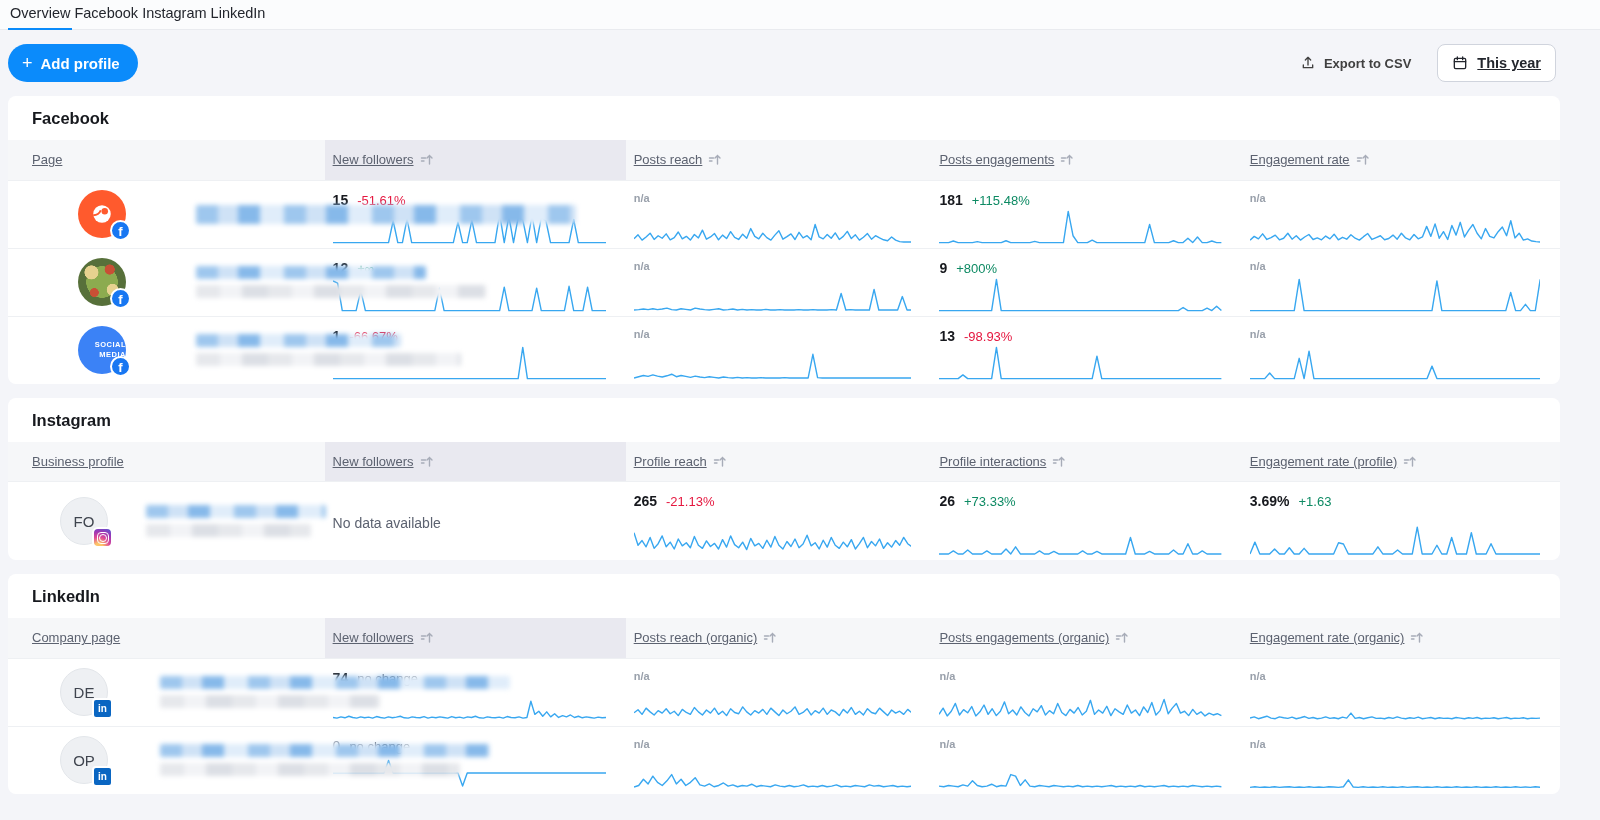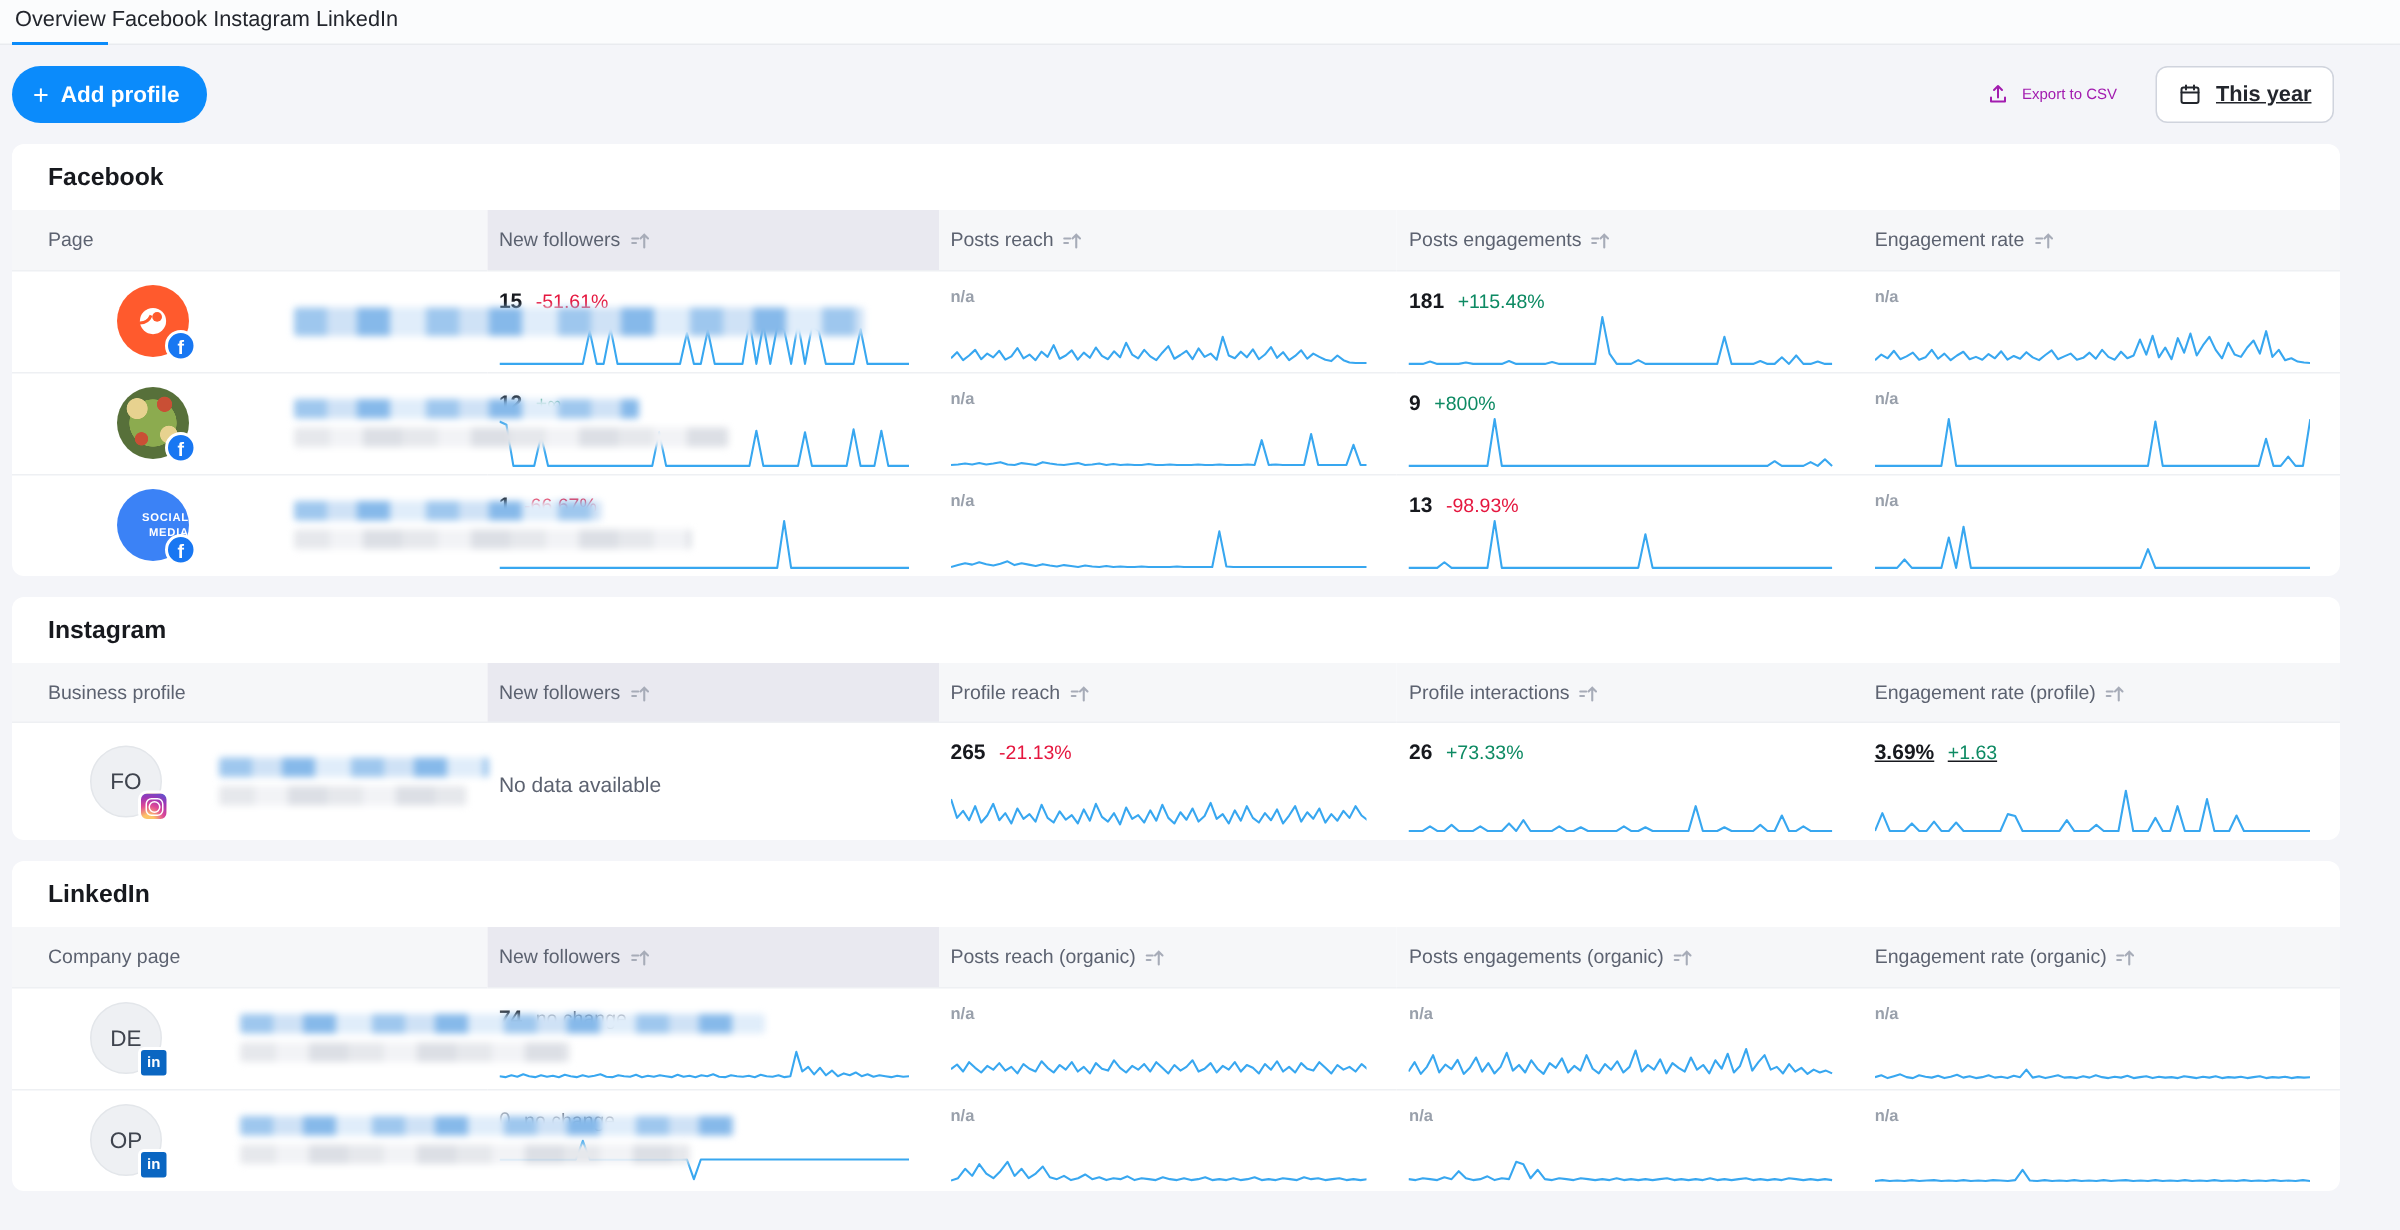--- a/index.html
+++ b/index.html
@@ -33,21 +33,21 @@
   .btn-primary {
     display:inline-flex; align-items:center; gap:8px;
     background:#0b8bfb; color:#fff; border:none;
     height:38px; padding:0 18px 0 14px; border-radius:19px;
     font-size:15px; font-weight:700; font-family:inherit; cursor:pointer;
   }
   .btn-primary .plus { font-size:18px; font-weight:400; line-height:1; }
   .toolbar-right { display:flex; align-items:center; gap:26px; }
   .btn-ghost {
     display:inline-flex; align-items:center; gap:8px;
-    background:none; border:none; color:#a21caf; font-size:10px; font-weight:400;
+    background:none; border:none; color:#404040; font-size:13px; font-weight:700;
     font-family:inherit; cursor:pointer;
   }
   .btn-outline {
     display:inline-flex; align-items:center; gap:9px;
     background:#fff; border:1px solid #d0d4dd; border-radius:8px;
     height:38px; padding:0 14px; color:#23262d; font-size:14.5px; font-weight:600;
     font-family:inherit; cursor:pointer;text-decoration:underline;
   }
   .icon { flex:0 0 auto; }
   
@@ -56,21 +56,21 @@
   .card-title { font-size:16.5px; font-weight:700; padding:13px 24px 12px; color:#17191e; }
   table { width:100%; border-collapse:collapse; table-layout:fixed; }
   col.c1{width:20.4%} col.c2{width:19.4%} col.c3{width:19.7%} col.c4{width:20%} col.c5{width:20.5%}
   thead th {
     background:#f6f7f9; height:40px; text-align:left;
     font-size:13px; font-weight:400; color:#5c6270;
     padding:0 8px; white-space:nowrap;
   }
   thead th:first-child { padding-left:24px; }
   thead th.sorted { background:#e9e9f0; }
-  thead th .th-inner { display:inline-flex; align-items:flex-end; gap:6px; }
+  thead th .th-inner { display:inline-flex; align-items:center; gap:6px;text-decoration:underline; }
   tbody tr { border-top:1px solid #eef0f3; height:67px; }
   tbody td { vertical-align:top; padding:0 20px 0 8px; }
   td.page-cell { padding-left:24px; }
   .page-inner { display:flex; align-items:center; height:67px; }
   
   .avatar-wrap { position:relative; flex:0 0 auto; }
   .avatar {
     width:48px; height:48px; border-radius:50%;
     display:flex; align-items:center; justify-content:center;
     font-size:15px; font-weight:500; color:#3f444e; overflow:hidden;
@@ -471,21 +471,21 @@
                 <div class="metric-line">
                   <span class="val">26</span>
                   <span class="delta pos">+73.33%</span>
                 </div>
                 <svg class="spark" viewBox="0 0 100 30" preserveAspectRatio="none">
                   <polyline points="0.00,27.48 1.69,27.48 3.39,27.48 5.08,24.88 6.78,27.48 8.47,27.48 10.17,24.10 11.86,27.48 13.56,27.48 15.25,27.48 16.95,24.88 18.64,27.48 20.34,27.48 22.03,27.48 23.73,23.32 25.42,27.48 27.12,21.50 28.81,27.48 30.51,27.48 32.20,27.48 33.90,27.48 35.59,24.88 37.29,27.48 38.98,27.48 40.68,25.40 42.37,27.48 44.07,27.48 45.76,27.48 47.46,27.48 49.15,27.48 50.85,24.88 52.54,27.48 54.24,27.48 55.93,25.40 57.63,27.48 59.32,27.48 61.02,27.48 62.71,27.48 64.41,27.48 66.10,27.48 67.80,13.70 69.49,27.48 71.19,27.48 72.88,27.48 74.58,25.40 76.27,27.48 77.97,27.48 79.66,27.48 81.36,27.48 83.05,24.10 84.75,27.48 86.44,27.48 88.14,18.90 89.83,27.48 91.53,27.48 93.22,24.88 94.92,27.48 96.61,27.48 98.31,27.48 100.00,27.48" fill="none" stroke="#38a7f0" stroke-width="1.4" vector-effect="non-scaling-stroke" stroke-linejoin="round"></polyline>
                 </svg>
               </div>
             </td>
           <td>
-              <div class="metric" style="height:78px;text-decoration:underline;">
+              <div class="metric" style="height:78px;">
                 <div class="metric-line">
                   <span class="val">3.69%</span>
                   <span class="delta pos">+1.63</span>
                 </div>
                 <svg class="spark" viewBox="0 0 100 30" preserveAspectRatio="none">
                   <polyline points="0.00,27.48 1.69,17.60 3.39,27.48 5.08,27.48 6.78,27.48 8.47,23.32 10.17,27.48 11.86,27.48 13.56,22.28 15.25,27.48 16.95,27.48 18.64,22.80 20.34,27.48 22.03,27.48 23.73,27.48 25.42,27.48 27.12,27.48 28.81,27.48 30.51,18.12 32.20,19.16 33.90,27.48 35.59,27.48 37.29,27.48 38.98,27.48 40.68,27.48 42.37,27.48 44.07,21.50 45.76,27.48 47.46,27.48 49.15,27.48 50.85,24.10 52.54,27.48 54.24,27.48 55.93,27.48 57.63,5.12 59.32,27.48 61.02,27.48 62.71,27.48 64.41,20.20 66.10,27.48 67.80,27.48 69.49,13.70 71.19,27.48 72.88,27.48 74.58,27.48 76.27,9.80 77.97,27.48 79.66,27.48 81.36,27.48 83.05,18.90 84.75,27.48 86.44,27.48 88.14,27.48 89.83,27.48 91.53,27.48 93.22,27.48 94.92,27.48 96.61,27.48 98.31,27.48 100.00,27.48" fill="none" stroke="#38a7f0" stroke-width="1.4" vector-effect="non-scaling-stroke" stroke-linejoin="round"></polyline>
                 </svg>
               </div>
             </td>
         </tr>

